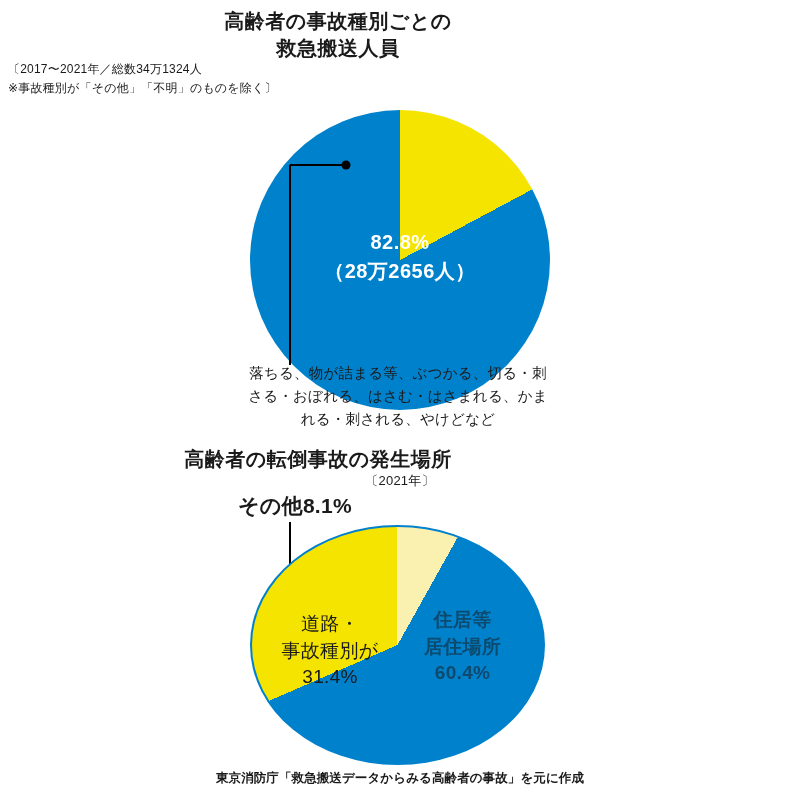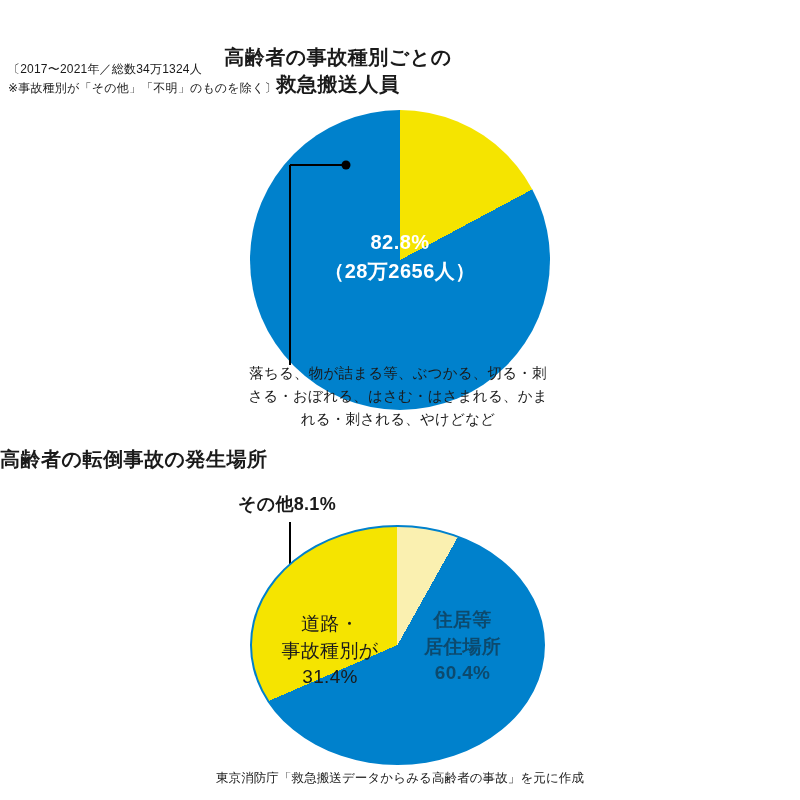--- a/index.html
+++ b/index.html
@@ -25,21 +25,20 @@
   .title-1 {
     position: absolute;
     top: 8px;
     left: 0;
     width: 676px;
     text-align: center;
     font-size: 20px;
     font-weight: bold;
     line-height: 1.35;
     letter-spacing: 0.5px;
-    margin-top: 36px;
   }
   .subtitle-1 {
     position: absolute;
     top: 60px;
     left: 0;
     width: 800px;
     text-align: left;
     font-size: 12px;
     line-height: 1.55;
     letter-spacing: 0.2px;
@@ -97,39 +96,39 @@
     letter-spacing: 0.2px;
     text-align: center;
   }
 
   
   .title-2 {
     position: absolute;
     top: 446px;
     left: 0;
     width: 636px;
-    text-align: left;
+    text-align: center;
     font-size: 20px;
     font-weight: bold;
     letter-spacing: 0.5px;
   }
   .subtitle-2 {
     position: absolute;
     top: 472px;
     left: 0;
     width: 800px;
     text-align: center;
     font-size: 13px;
     letter-spacing: 0.2px;
   }
   .other-label-2 {
     position: absolute;
     top: 492px;
     left: 238px;
-    font-size: 18px;
+    font-size: 21px;
     font-weight: bold;
     letter-spacing: 0.3px;
   }
 
   .pie-wrap-2 {
     position: absolute;
     top: 525px;
     left: 250px;
     width: 295px;
     height: 240px;
@@ -182,20 +181,21 @@
   }
 
   .source {
     position: absolute;
     top: 770px;
     left: 0;
     width: 800px;
     text-align: center;
     font-size: 12.5px;
     letter-spacing: 0.1px;
+    font-weight: bold;
   }
 </style>
 </head>
 <body>
 
 <div class="page">
 
   <div class="title-1">
     <div>高齢者の事故種別ごとの</div>
     <div>救急搬送人員</div>
@@ -217,20 +217,21 @@
   <svg class="leader-1" viewBox="0 0 400 270">
 
     <polyline points="90,55 145,55" fill="none" stroke="#000000" stroke-width="2"></polyline>
     <polyline points="90,55 90,255" fill="none" stroke="#000000" stroke-width="2"></polyline>
     <circle cx="146" cy="55" r="4.5" fill="#000000"></circle>
   </svg>
 
   <div class="note-1">落ちる、物が詰まる等、ぶつかる、切る・刺さる・おぼれる、はさむ・はさまれる、かまれる・刺される、やけどなど</div>
 
   <div class="title-2">高齢者の転倒事故の発生場所</div>
+  <div class="subtitle-2">〔2021年〕</div>
   <div class="other-label-2">その他8.1%</div>
 
   <svg class="leader-2" viewBox="0 0 330 120">
     <polyline points="60,22 60,85" fill="none" stroke="#000000" stroke-width="2"></polyline>
     <polyline points="60,85 133,85" fill="none" stroke="#000000" stroke-width="2"></polyline>
     <circle cx="134" cy="85" r="4.5" fill="#000000"></circle>
   </svg>
 
   <div class="pie-wrap-2">
     <div class="pie-2"></div>

